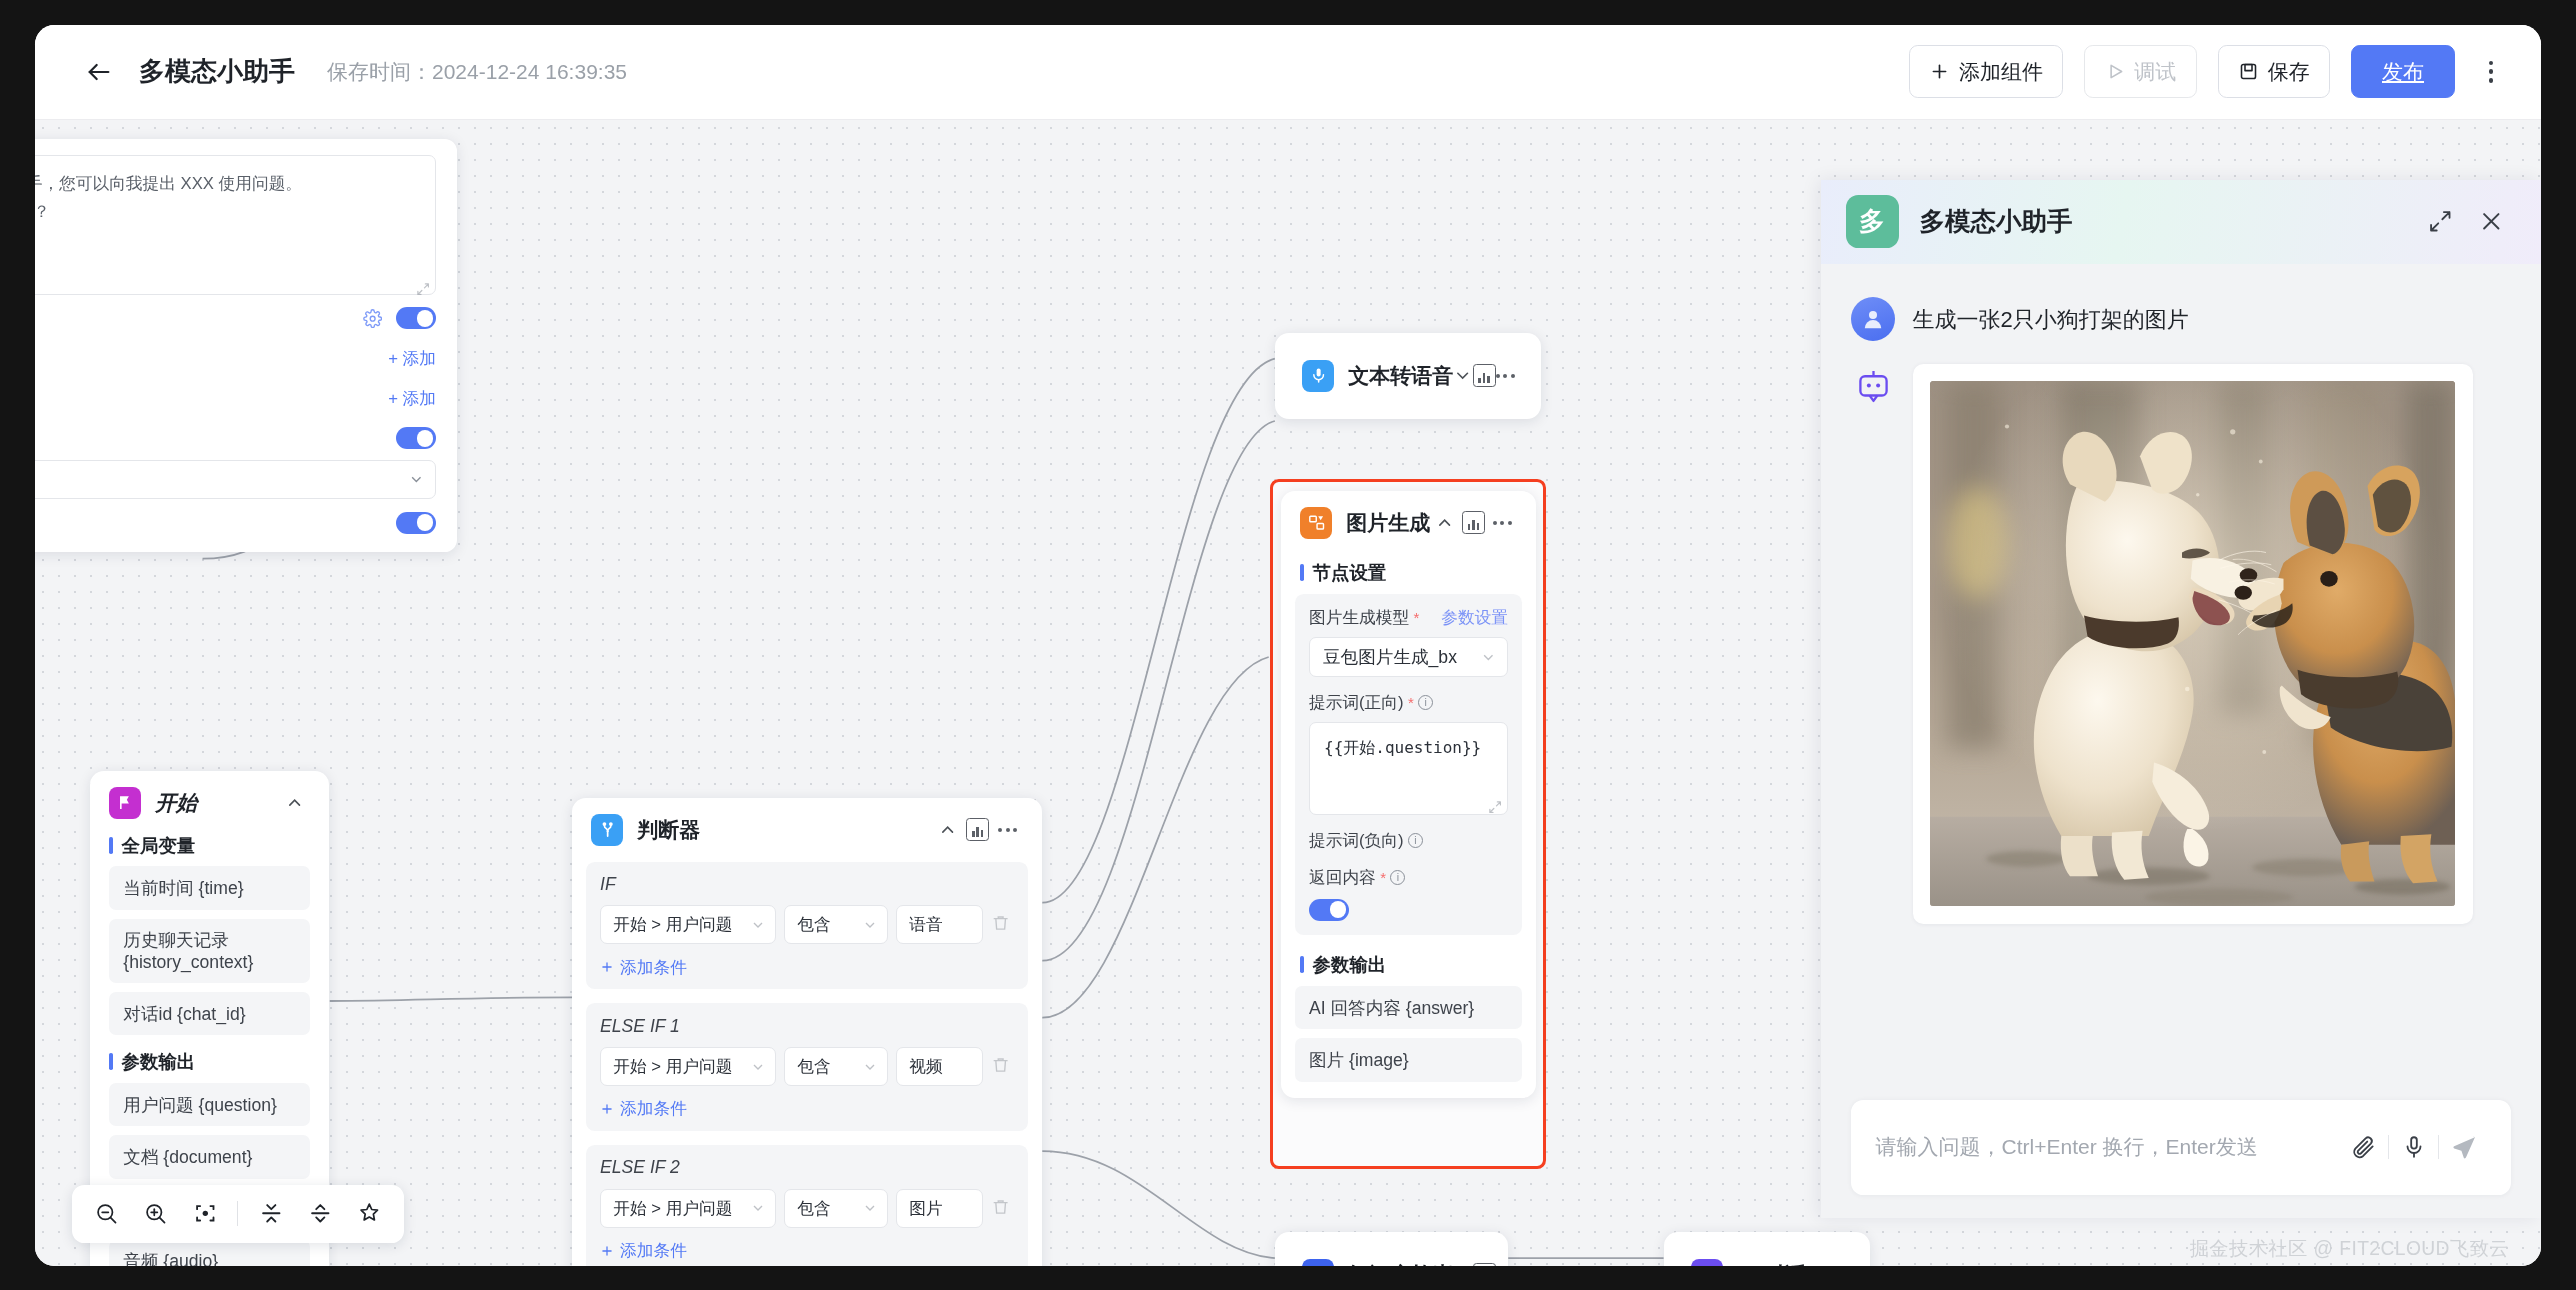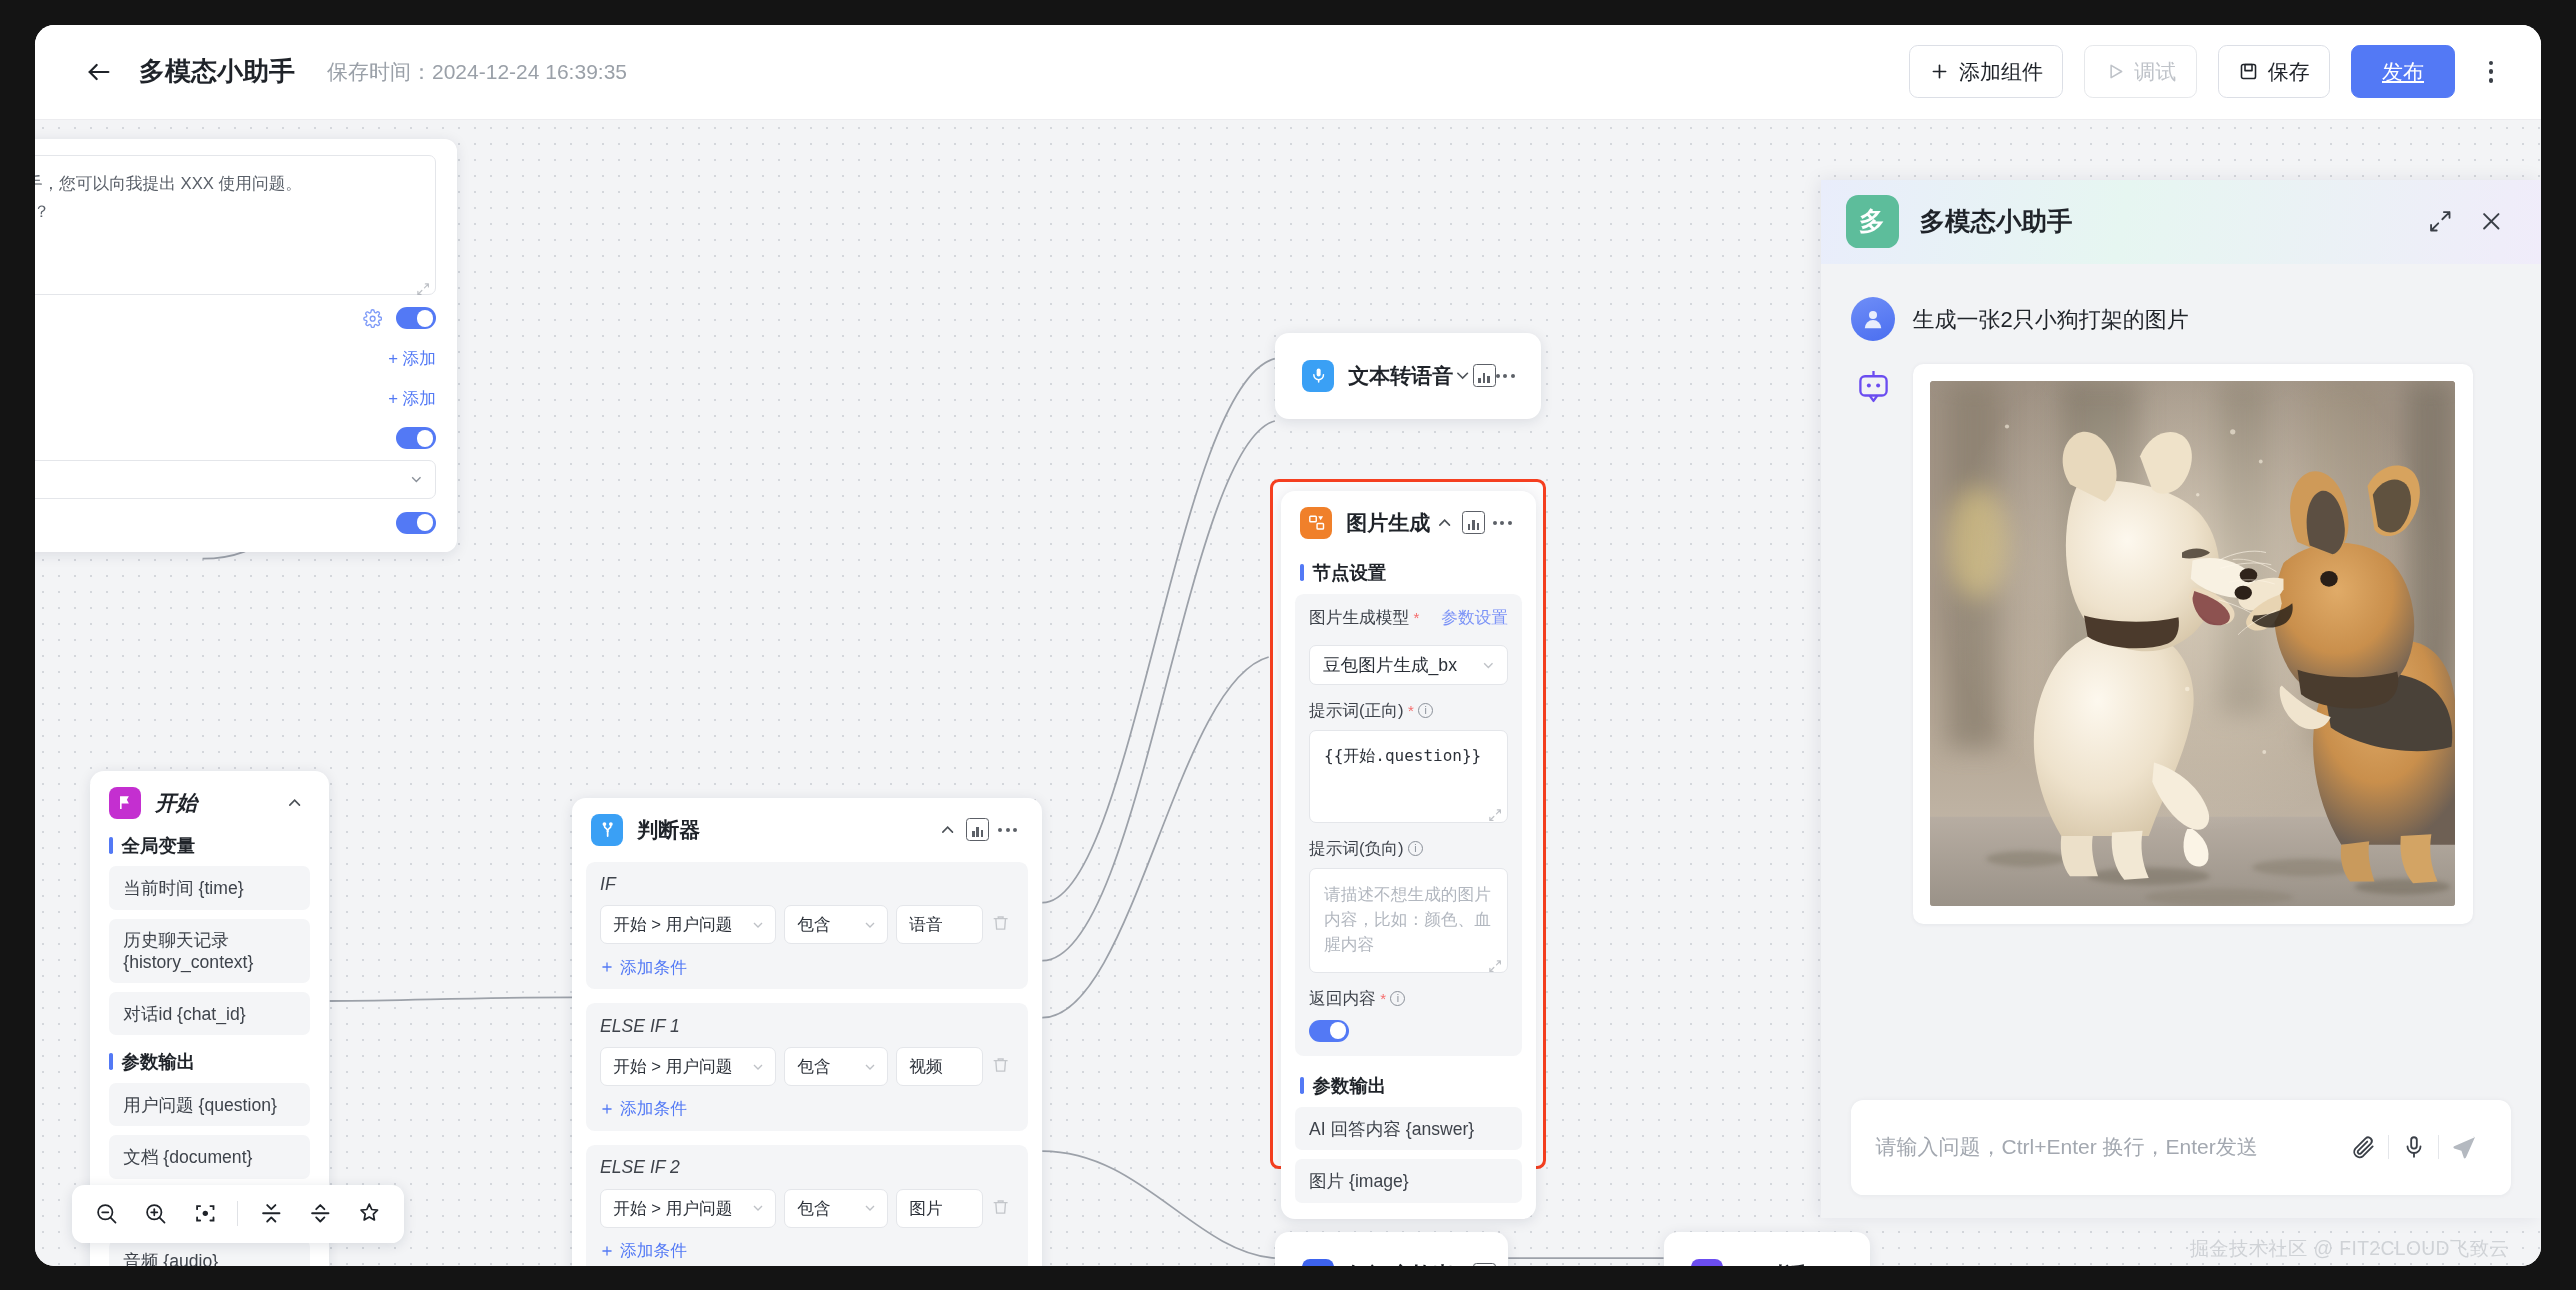--- a/index.html
+++ b/index.html
@@ -161,21 +161,21 @@
     border: 3.5px solid #f53f20; border-radius: 8.8px;
     background: #fbfbfc;
     z-index: 12;
   }
   #node-imggen {
     left: 1246px; top: 371px; width: 255px; padding-bottom: 16px; z-index: 13;
   }
   .form-box { background: #f4f5f7; border-radius: 8.8px; margin: 0 14px 12.3px 14px; padding: 12.3px 14px 14px 14px; }
   .flabel { font-size: 16.7px; color: #3e434b; display: flex; align-items: center; gap: 4.4px; }
   .req { color: #f56c6c; font-size: 15px; }
-  .flabel-row { display: flex; align-items: flex-end; justify-content: space-between; margin-bottom: 16px; }
+  .flabel-row { display: flex; align-items: flex-end; justify-content: space-between; margin-bottom: 8px; }
   .link-blue { font-size: 16.7px; color: #7a92f7; cursor: pointer; }
   .info-i {
     width: 15px; height: 15px; border-radius: 50%; border: 1.2px solid #8a9099;
     font-size: 10.5px; color: #8a9099; display: inline-flex; align-items: center;
     justify-content: center; font-style: normal; line-height: 1;
   }
   .model-sel {
     background: #fff; border: 0.9px solid #e4e6ea; border-radius: 7px;
     height: 40px; display: flex; align-items: center; padding: 0 10.5px 0 13px;
     font-size: 17.6px; color: #2b3038; cursor: pointer;
@@ -671,29 +671,20 @@
             <svg viewBox="0 0 14 14" fill="none" stroke="#8a9099" stroke-width="1.4" stroke-linecap="round">
               <path d="M13 1 L8.5 5.5 M13 1 L13 4.5 M13 1 L9.5 1"></path>
                 <path d="M1 13 L5.5 8.5 M1 13 L1 9.5 M1 13 L4.5 13"></path>
             </svg>
           </span>
         </div>
 
         <div class="flabel" style="margin-top:14px">
           <span>提示词(负向)</span>
           <i class="info-i">i</i>
-        </div>
-        <div class="ta h2">
-          <span class="ph">请描述不想生成的图片内容，比如：颜色、血腥内容</span>
-          <span class="resize">
-            <svg viewBox="0 0 14 14" fill="none" stroke="#8a9099" stroke-width="1.4" stroke-linecap="round">
-              <path d="M13 1 L8.5 5.5 M13 1 L13 4.5 M13 1 L9.5 1"></path>
-                <path d="M1 13 L5.5 8.5 M1 13 L1 9.5 M1 13 L4.5 13"></path>
-            </svg>
-          </span>
         </div>
 
         <div class="flabel" style="margin-top:14px">
           <span>返回内容</span>
             <span class="req">*</span>
           <i class="info-i">i</i>
         </div>
         <div class="toggle"></div>
       </div>
 

